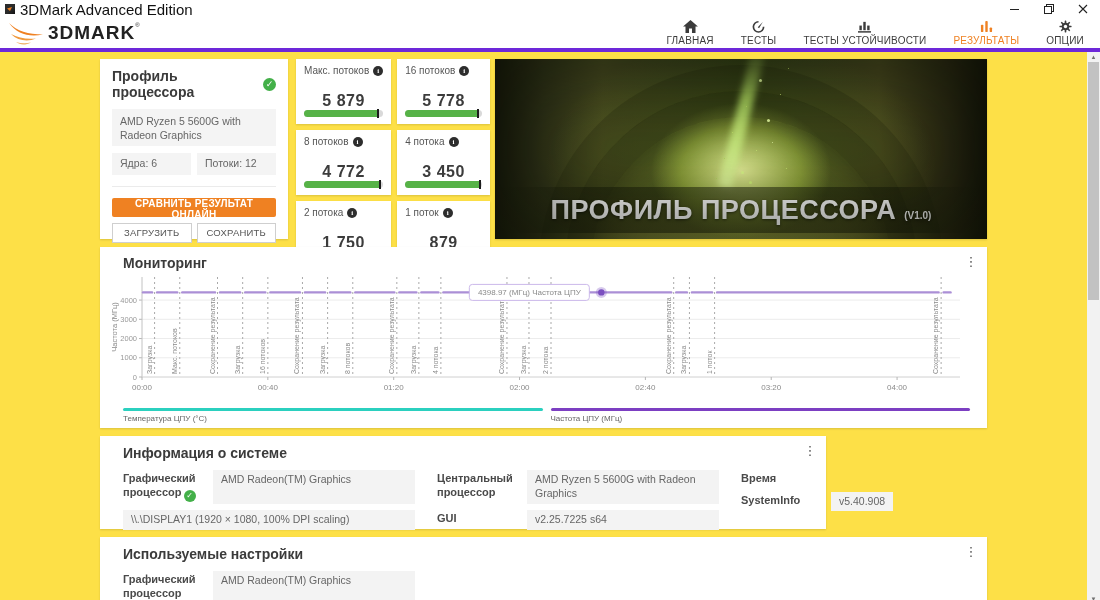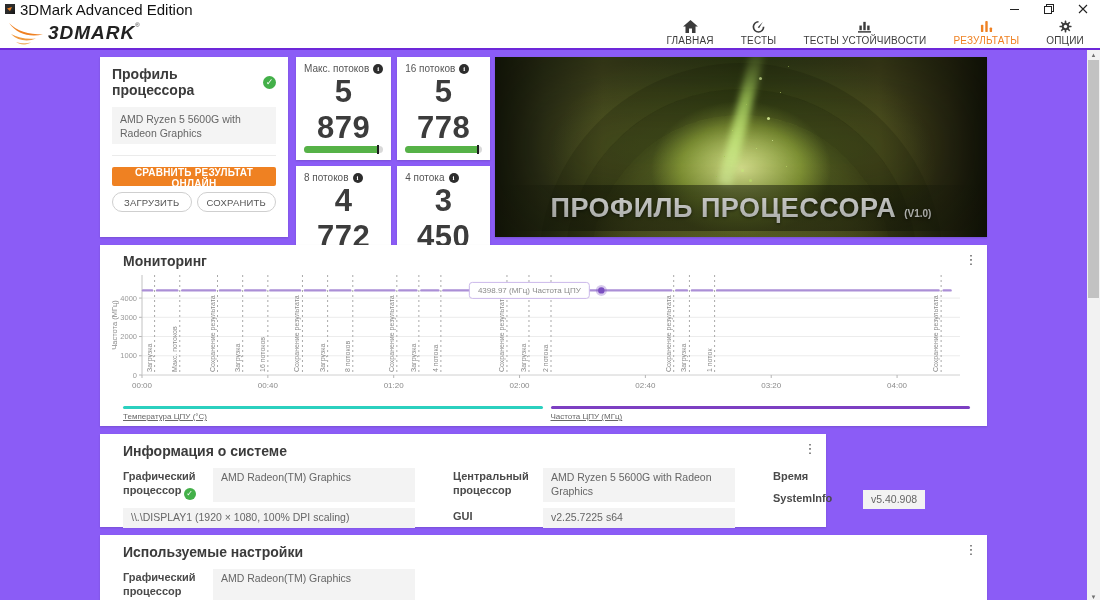--- a/index.html
+++ b/index.html
@@ -10,54 +10,54 @@
   .app-icon { width:10px; height:10px; margin:0 5px 0 5px; background:linear-gradient(135deg,#2b2b2b 55%,#111); position:relative; }
   .app-icon::after { content:""; position:absolute; left:2px; top:3px; width:5px; height:4px; background:#ef8122; clip-path:polygon(0 40%,100% 0,60% 100%); }
   .titlebar-text { font-size:15px; color:#111; }
   .win-controls { margin-left:auto; display:flex; height:100%; }
   .win-btn { width:34px; height:18px; display:flex; align-items:center; justify-content:center; color:#222; cursor:default; }
   .win-btn svg { display:block; }
 
   
   .header { position:absolute; left:0; top:18px; width:1100px; height:30px; background:#fff; display:flex; align-items:center; z-index:5; }
   .logo { display:flex; align-items:flex-start; margin-left:8px; margin-top:2px; }
-  .logo-text { font-size:19px; font-weight:bold; letter-spacing:1px; color:#222; line-height:22px; margin-left:2px;font-style:italic; }
+  .logo-text { font-size:19px; font-weight:bold; letter-spacing:1px; color:#222; line-height:22px; margin-left:2px; }
   .logo-reg { font-size:6px; color:#222; vertical-align:top; }
   .nav { margin-left:auto; display:flex; align-items:flex-end; gap:27px; margin-right:16px; }
   .nav-item { display:flex; flex-direction:column; align-items:center; gap:2px; cursor:pointer; }
   .nav-item .nav-label { font-size:10px; color:#3c3c3c; letter-spacing:.2px; white-space:nowrap; }
   .nav-item svg { fill:#3c3c3c; }
   .nav-item.active .nav-label { color:#ef8122; }
   .nav-item.active svg { fill:#ef8122; }
 
   
-  .main { position:absolute; left:0; top:48px; width:1100px; height:552px; background:#8b5cf6; overflow:hidden; border-top:2px solid #6d28d9; }
+  .main { position:absolute; left:0; top:48px; width:1100px; height:552px; background:#fde047; overflow:hidden; border-top:4px solid #6d28d9; }
   .card { position:absolute; background:#fff; box-shadow:0 1px 2px rgba(0,0,0,.14); }
   h2.section { font-size:14px; font-weight:bold; color:#3b3b3b; }
 
   
   .profile-card { left:100px; top:7px; width:188px; height:180px; padding:9px 12px; }
   .profile-title { display:flex; align-items:center; gap:5px; font-size:14px; font-weight:bold; color:#3b3b3b; }
   .check { display:inline-flex; width:13px; height:13px; border-radius:50%; background:#43b049; color:#fff; font-size:9px; align-items:center; justify-content:center; flex:none; }
   .gray-box { background:#f4f4f4; color:#666; font-size:10.5px; line-height:1.3; padding:6px 8px; }
   .device-box { margin-top:9px; height:37px; }
   .ct-row { display:flex; gap:6px; margin-top:7px; }
   .ct-row .gray-box { flex:1; padding:4px 8px; }
   .profile-div { border-top:1px solid #ebebeb; margin-top:11px; }
   .btn-orange { display:block; width:100%; margin-top:11px; background:#ef8122; border:none; color:#fff; font-weight:bold; font-size:10px; letter-spacing:.2px; height:19px; border-radius:2px; cursor:pointer; font-family:inherit; }
   .btn-row { display:flex; gap:5px; margin-top:6px; }
-  .btn-outline { flex:1; background:#fff; border:1px solid #cfcfcf; color:#555; font-size:9.5px; height:20px; border-radius:10px; cursor:pointer; font-family:inherit; letter-spacing:.2px; }
+  .btn-outline { flex:1; background:#fff; border:1px solid #cfcfcf; color:#555; font-size:9.5px; height:20px; border-radius:0; cursor:pointer; font-family:inherit; letter-spacing:.2px; }
 
   
   .scores { position:absolute; left:296px; top:7px; width:194px; height:180px; display:grid; grid-template-columns:1fr 1fr; grid-template-rows:1fr 1fr 1fr; gap:6px; }
   .score-box { background:#fff; box-shadow:0 1px 2px rgba(0,0,0,.14); padding:6px 8px 7px; display:flex; flex-direction:column; }
   .score-head { display:flex; align-items:center; gap:4px; }
   .score-label { font-size:10px; color:#555; white-space:nowrap; }
   .info-icon { width:10px; height:10px; border-radius:50%; background:#2d2d2d; color:#fff; font-size:7px; font-weight:bold; display:inline-flex; align-items:center; justify-content:center; cursor:pointer; flex:none; font-family:"Liberation Serif",serif; }
-  .score-value { font-size:31px; font-weight:bold; color:#3c3c3c; text-align:center; margin-top:0px; letter-spacing:.5px; }
+  .score-value { font-size:16px; font-weight:bold; color:#3c3c3c; text-align:center; margin-top:16px; letter-spacing:.5px; }
   .score-bar { margin-top:auto; position:relative; height:7px; background:#d9d9d9; border-radius:4px; }
   .bar-fill { position:absolute; left:0; top:0; bottom:0; background:#56b247; border-radius:4px 0 0 4px; }
   .bar-marker { position:absolute; top:-1px; width:2px; height:9px; background:#1d1d1d; }
 
   
   .hero { left:495px; top:7px; width:492px; height:180px; overflow:hidden;
     background:
       radial-gradient(ellipse 120px 90px at 50% 62%, rgba(240,250,160,.95), rgba(190,215,80,.55) 50%, rgba(120,150,40,0) 75%),
       radial-gradient(ellipse 260px 170px at 50% 60%, rgba(140,165,50,.55), rgba(60,75,20,0) 75%),
       radial-gradient(ellipse 300px 90px at 50% 108%, rgba(210,200,90,.7), rgba(60,60,20,0) 70%),
@@ -78,26 +78,26 @@
 
   
   .monitoring { left:100px; top:195px; width:887px; height:181px; }
   .monitoring h2 { position:absolute; left:23px; top:8px; }
   .kebab { position:absolute; right:9px; top:7px; width:14px; height:16px; color:#555; font-size:13px; line-height:15px; text-align:center; cursor:pointer; font-family:"DejaVu Sans",sans-serif; }
   #chart-svg { position:absolute; left:8px; top:26px; }
   #chart-svg text { font-family:"Liberation Sans",sans-serif; }
   .legend { position:absolute; left:23px; right:17px; bottom:5px; display:flex; gap:8px; }
   .legend-item { flex:1; cursor:pointer; }
   .legend-bar { height:3px; border-radius:2px; }
-  .legend-label { margin-top:3px; font-size:8px; color:#666;text-decoration:underline; }
+  .legend-label { margin-top:3px; font-size:8px; color:#666; }
 
   
   .sysinfo { left:100px; top:384px; width:726px; height:93px; padding:9px 23px; }
   .settings { left:100px; top:485px; width:887px; height:140px; padding:9px 23px; }
-  .sys-grid { display:grid; grid-template-columns:292px 282px 1fr; column-gap:38px; margin-top:9px; }
+  .sys-grid { display:grid; grid-template-columns:292px 282px 1fr; column-gap:22px; margin-top:9px; }
   .field { display:flex; margin-bottom:6px; }
   .f-label { width:90px; flex:none; font-size:11px; font-weight:bold; color:#4a4a4a; line-height:1.25; padding-top:2px; padding-right:6px; }
   .f-label .check { width:12px; height:12px; font-size:8px; vertical-align:-2px; margin-left:2px; }
   .f-value { flex:1; background:#f3f3f3; font-size:10.5px; color:#666; padding:3px 8px; line-height:1.3; }
   .f-value.tall { min-height:34px; }
   .settings .sys-grid { grid-template-columns:292px 282px 1fr; }
 </style>
 </head>
 <body>
 
@@ -182,20 +182,24 @@
 </div>
 
 <div class="main">
 
   <div class="card profile-card">
     <div class="profile-title">
       <span>Профиль процессора</span>
       <span class="check">✓</span>
     </div>
     <div class="gray-box device-box">AMD Ryzen 5 5600G with Radeon Graphics</div>
+    <div class="ct-row">
+      <div class="gray-box">Ядра: 6</div>
+      <div class="gray-box">Потоки: 12</div>
+    </div>
     <div class="profile-div"></div>
     <button class="btn-orange">СРАВНИТЬ РЕЗУЛЬТАТ ОНЛАЙН</button>
     <div class="btn-row">
       <button class="btn-outline">ЗАГРУЗИТЬ</button>
       <button class="btn-outline">СОХРАНИТЬ</button>
     </div>
   </div>
 
   <div class="scores">
     <div class="score-box">

